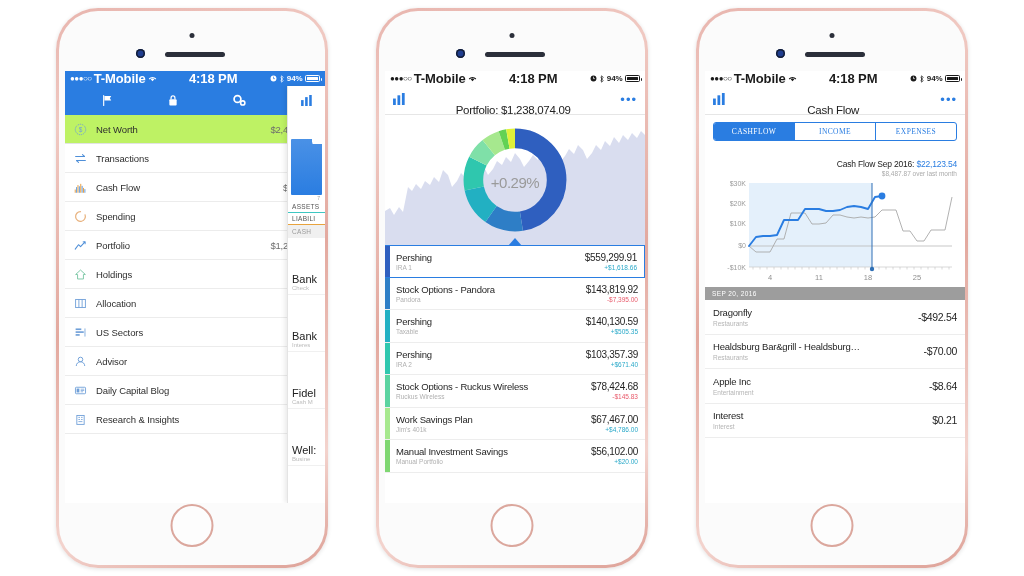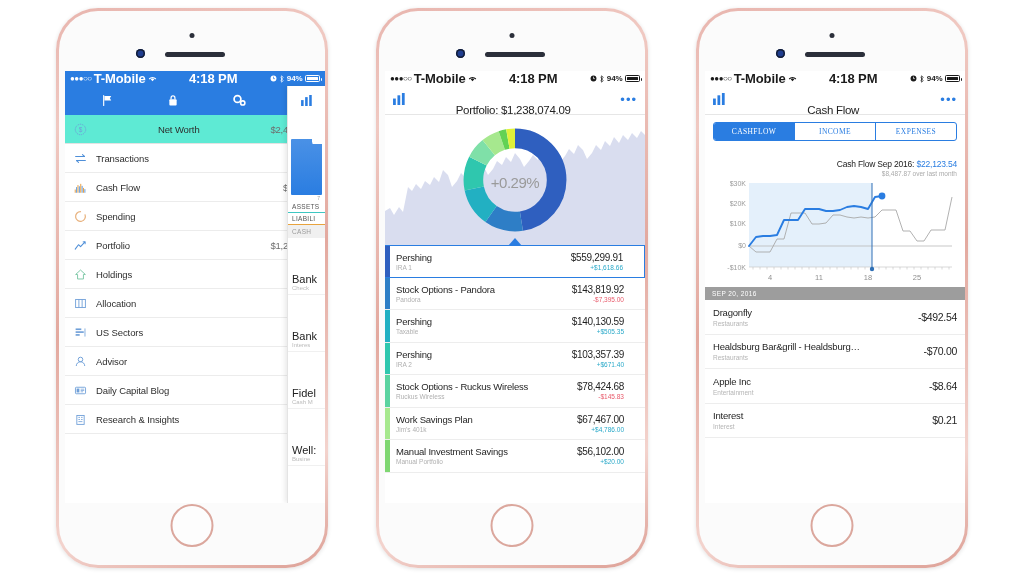--- a/index.html
+++ b/index.html
@@ -68,21 +68,21 @@
                  position:relative; }
   .navbar-blue .nb-icons { flex:1; display:flex; justify-content:space-around;
                            align-items:center; padding:0 16px 0 10px; }
   .nb-ic { color:#fff; display:flex; align-items:center; }
   .nb-right { width:36px; height:29px; background:#fff; display:flex;
               align-items:center; justify-content:center; }
 
   .menu { background:#fff; }
   .menu-row { display:flex; align-items:center; height:29px; padding:0 9px 0 9px;
               border-bottom:1px solid #ececec; gap:9px; }
-  .menu-row.active { background:#5eead4; border-bottom:1px solid #e2e3e3;text-align:center;}
+  .menu-row.active { background:#bef264; border-bottom:1px solid #e2e3e3;}
   .menu-ic { width:13px; height:13px; display:flex; align-items:center; justify-content:center;
              flex-shrink:0; }
   .menu-label { font-size:9.5px; color:#2e2e2e; flex:1; letter-spacing:-.1px; }
   .menu-val { font-size:9.5px; color:#6d6d6d; letter-spacing:-.2px; }
 
   
   .peek { position:absolute; right:0; top:15px; width:38px; height:417px;
           background:#fff; border-left:1px solid #e4e4e4; overflow:hidden;
           box-shadow:-2px 0 5px rgba(0,0,0,.09); }
   .peek-top { height:29px; background:#fff; display:flex; align-items:center;
@@ -120,21 +120,21 @@
 
   .hold-list { position:relative; background:#fff; }
   .hold-row { display:flex; align-items:center; height:32.5px;
               border-bottom:1px solid #ededed; }
   .hold-row.sel { border:1px solid #2a7de1; border-left:none; }
   .bar { width:5px; align-self:stretch; flex-shrink:0; }
   .hold-txt { flex:1; padding-left:6px; min-width:0; }
   .hold-name { font-size:9.5px; color:#1f1f1f; letter-spacing:-.2px; white-space:nowrap;
                overflow:hidden; text-overflow:ellipsis; }
   .hold-sub { font-size:6.5px; color:#b0b0b0; margin-top:1px; }
-  .hold-right{ text-align:right; padding-right:21px; }
+  .hold-right{ text-align:right; padding-right:7px; }
   .hold-amt { font-size:10px; color:#1f1f1f; letter-spacing:-.3px; }
   .hold-chg { font-size:6.5px; margin-top:1px; }
   .pos { color:#2aa9c9; } .neg { color:#e8596a; }
   .pointer-b{ position:absolute; left:50%; top:-7px; transform:translateX(-50%);
              width:14px; height:8px; background:#2a7de1;
              clip-path:polygon(50% 0,100% 100%,0 100%); }
 
   
   .seg { display:flex; margin:7px 8px 12px 8px; border:1px solid #2a7de1;
          border-radius:3px; overflow:hidden;font-family:Liberation Serif, serif; }

